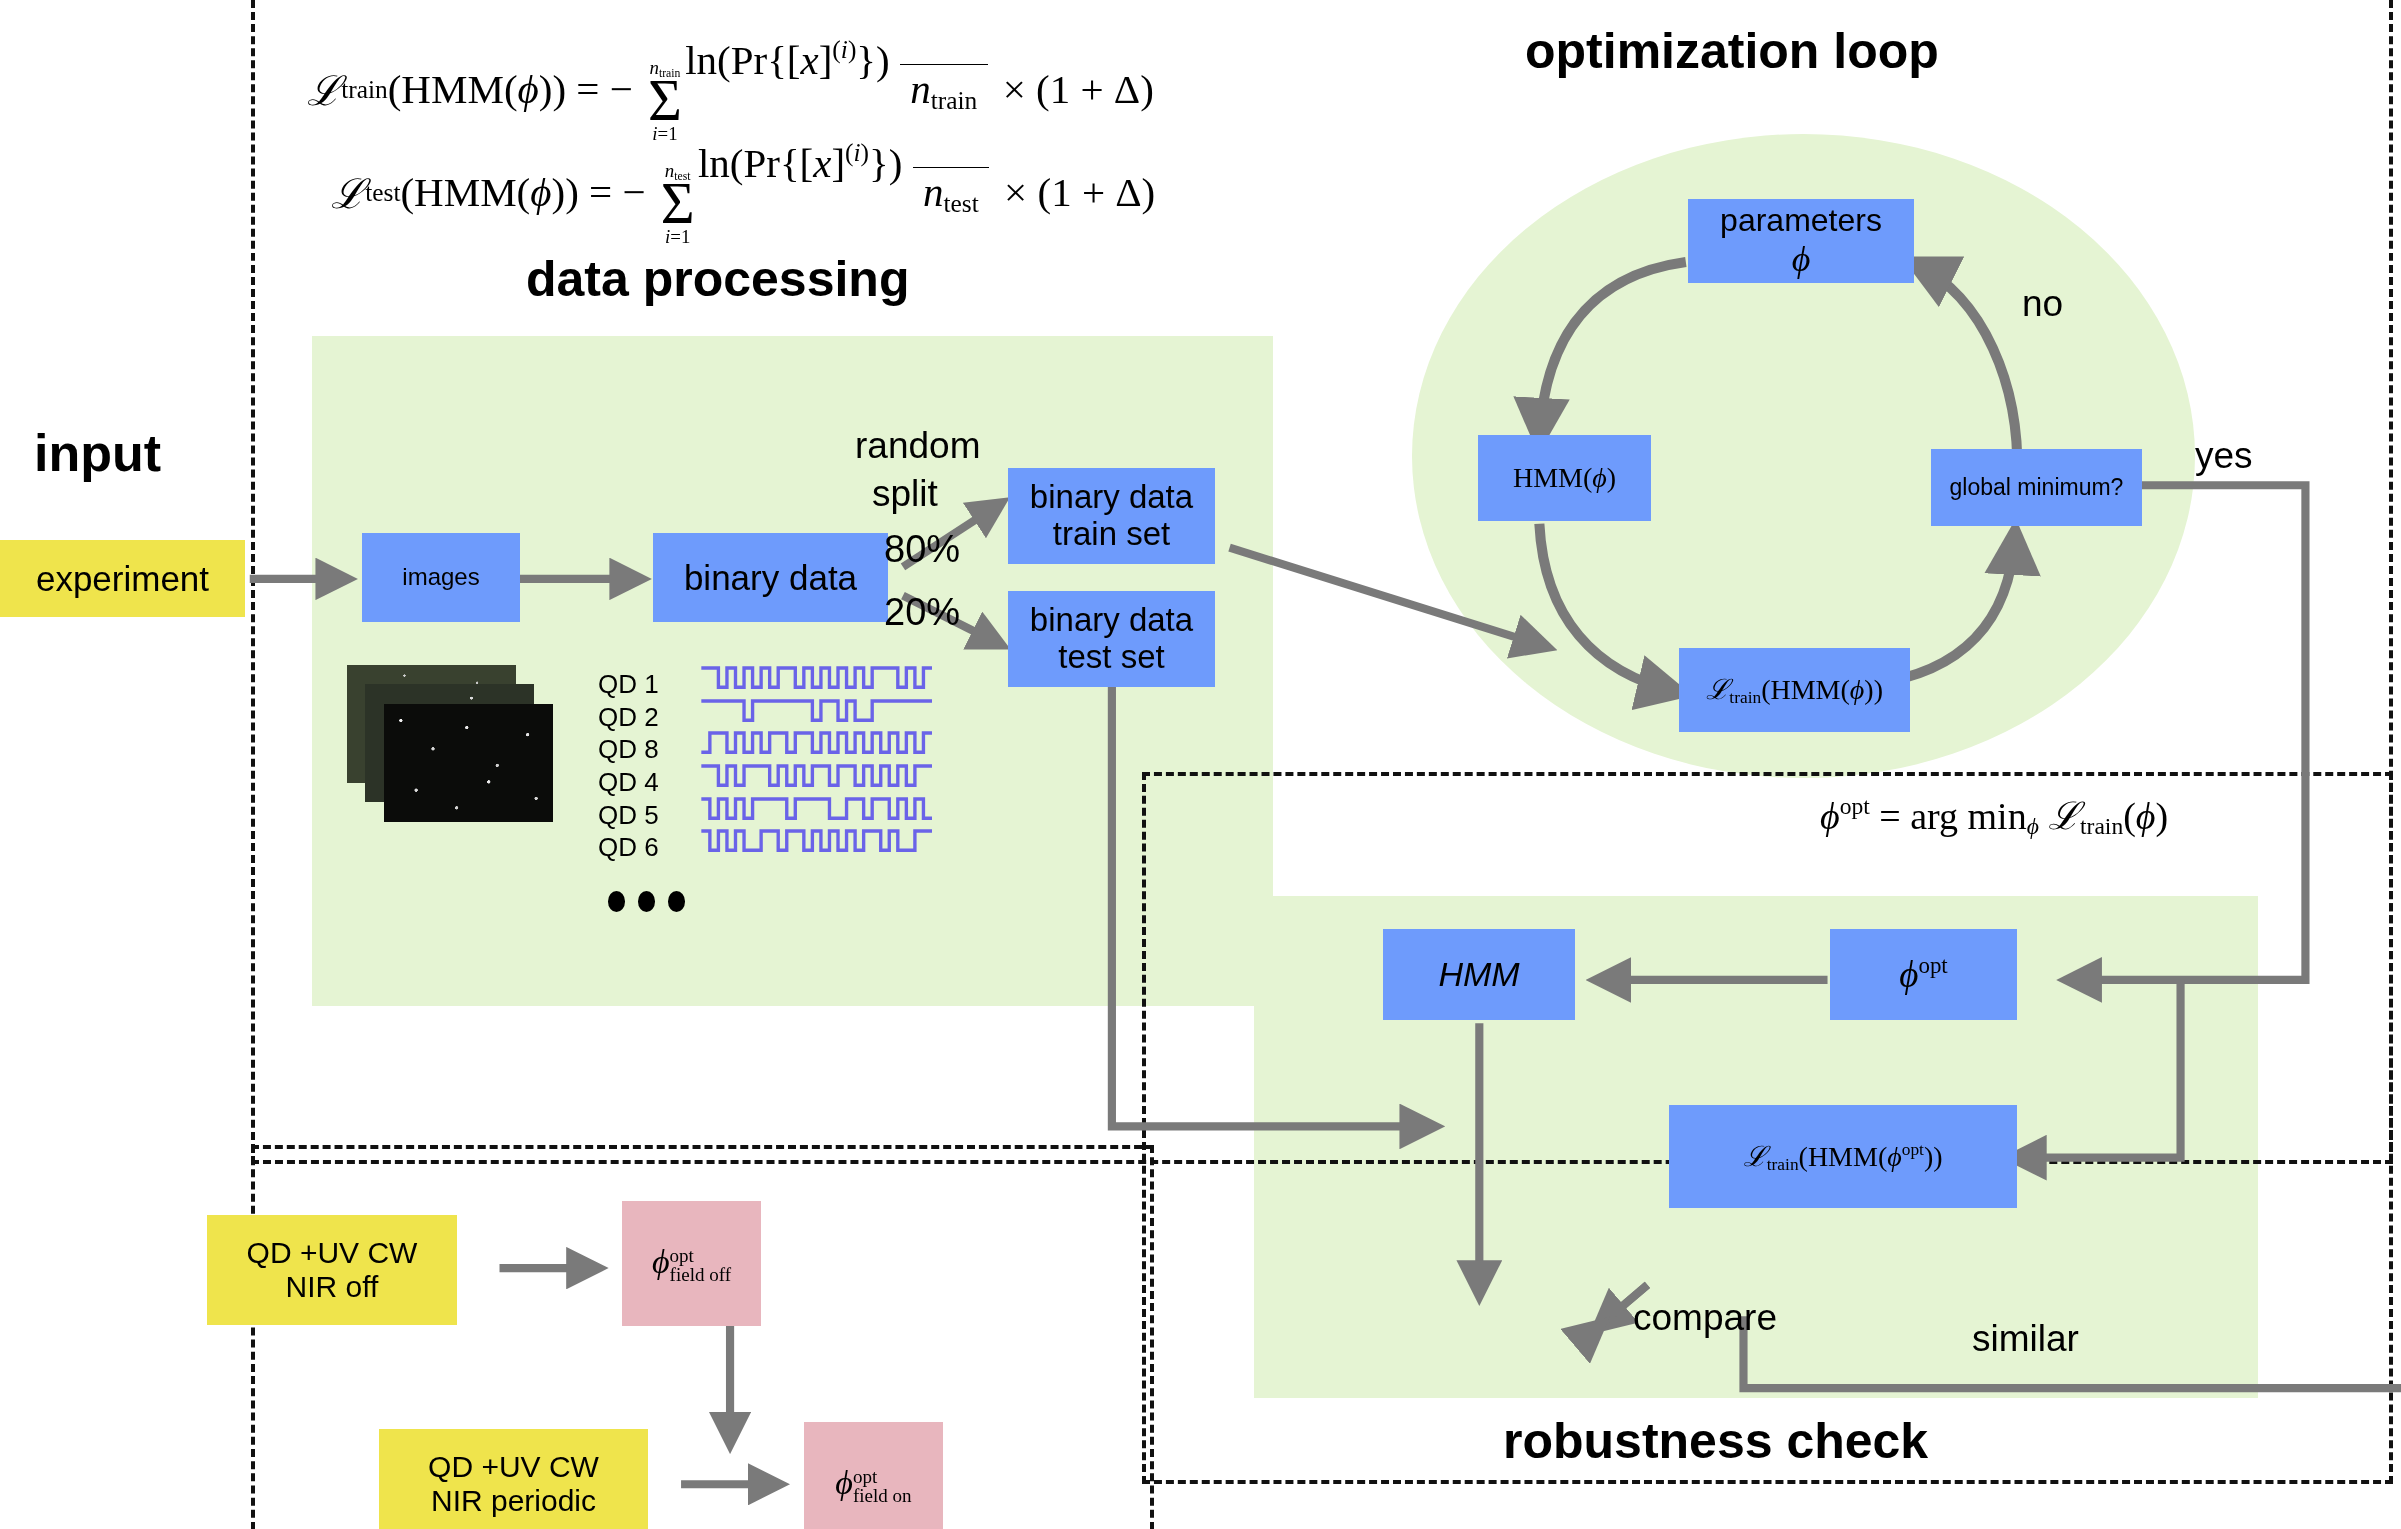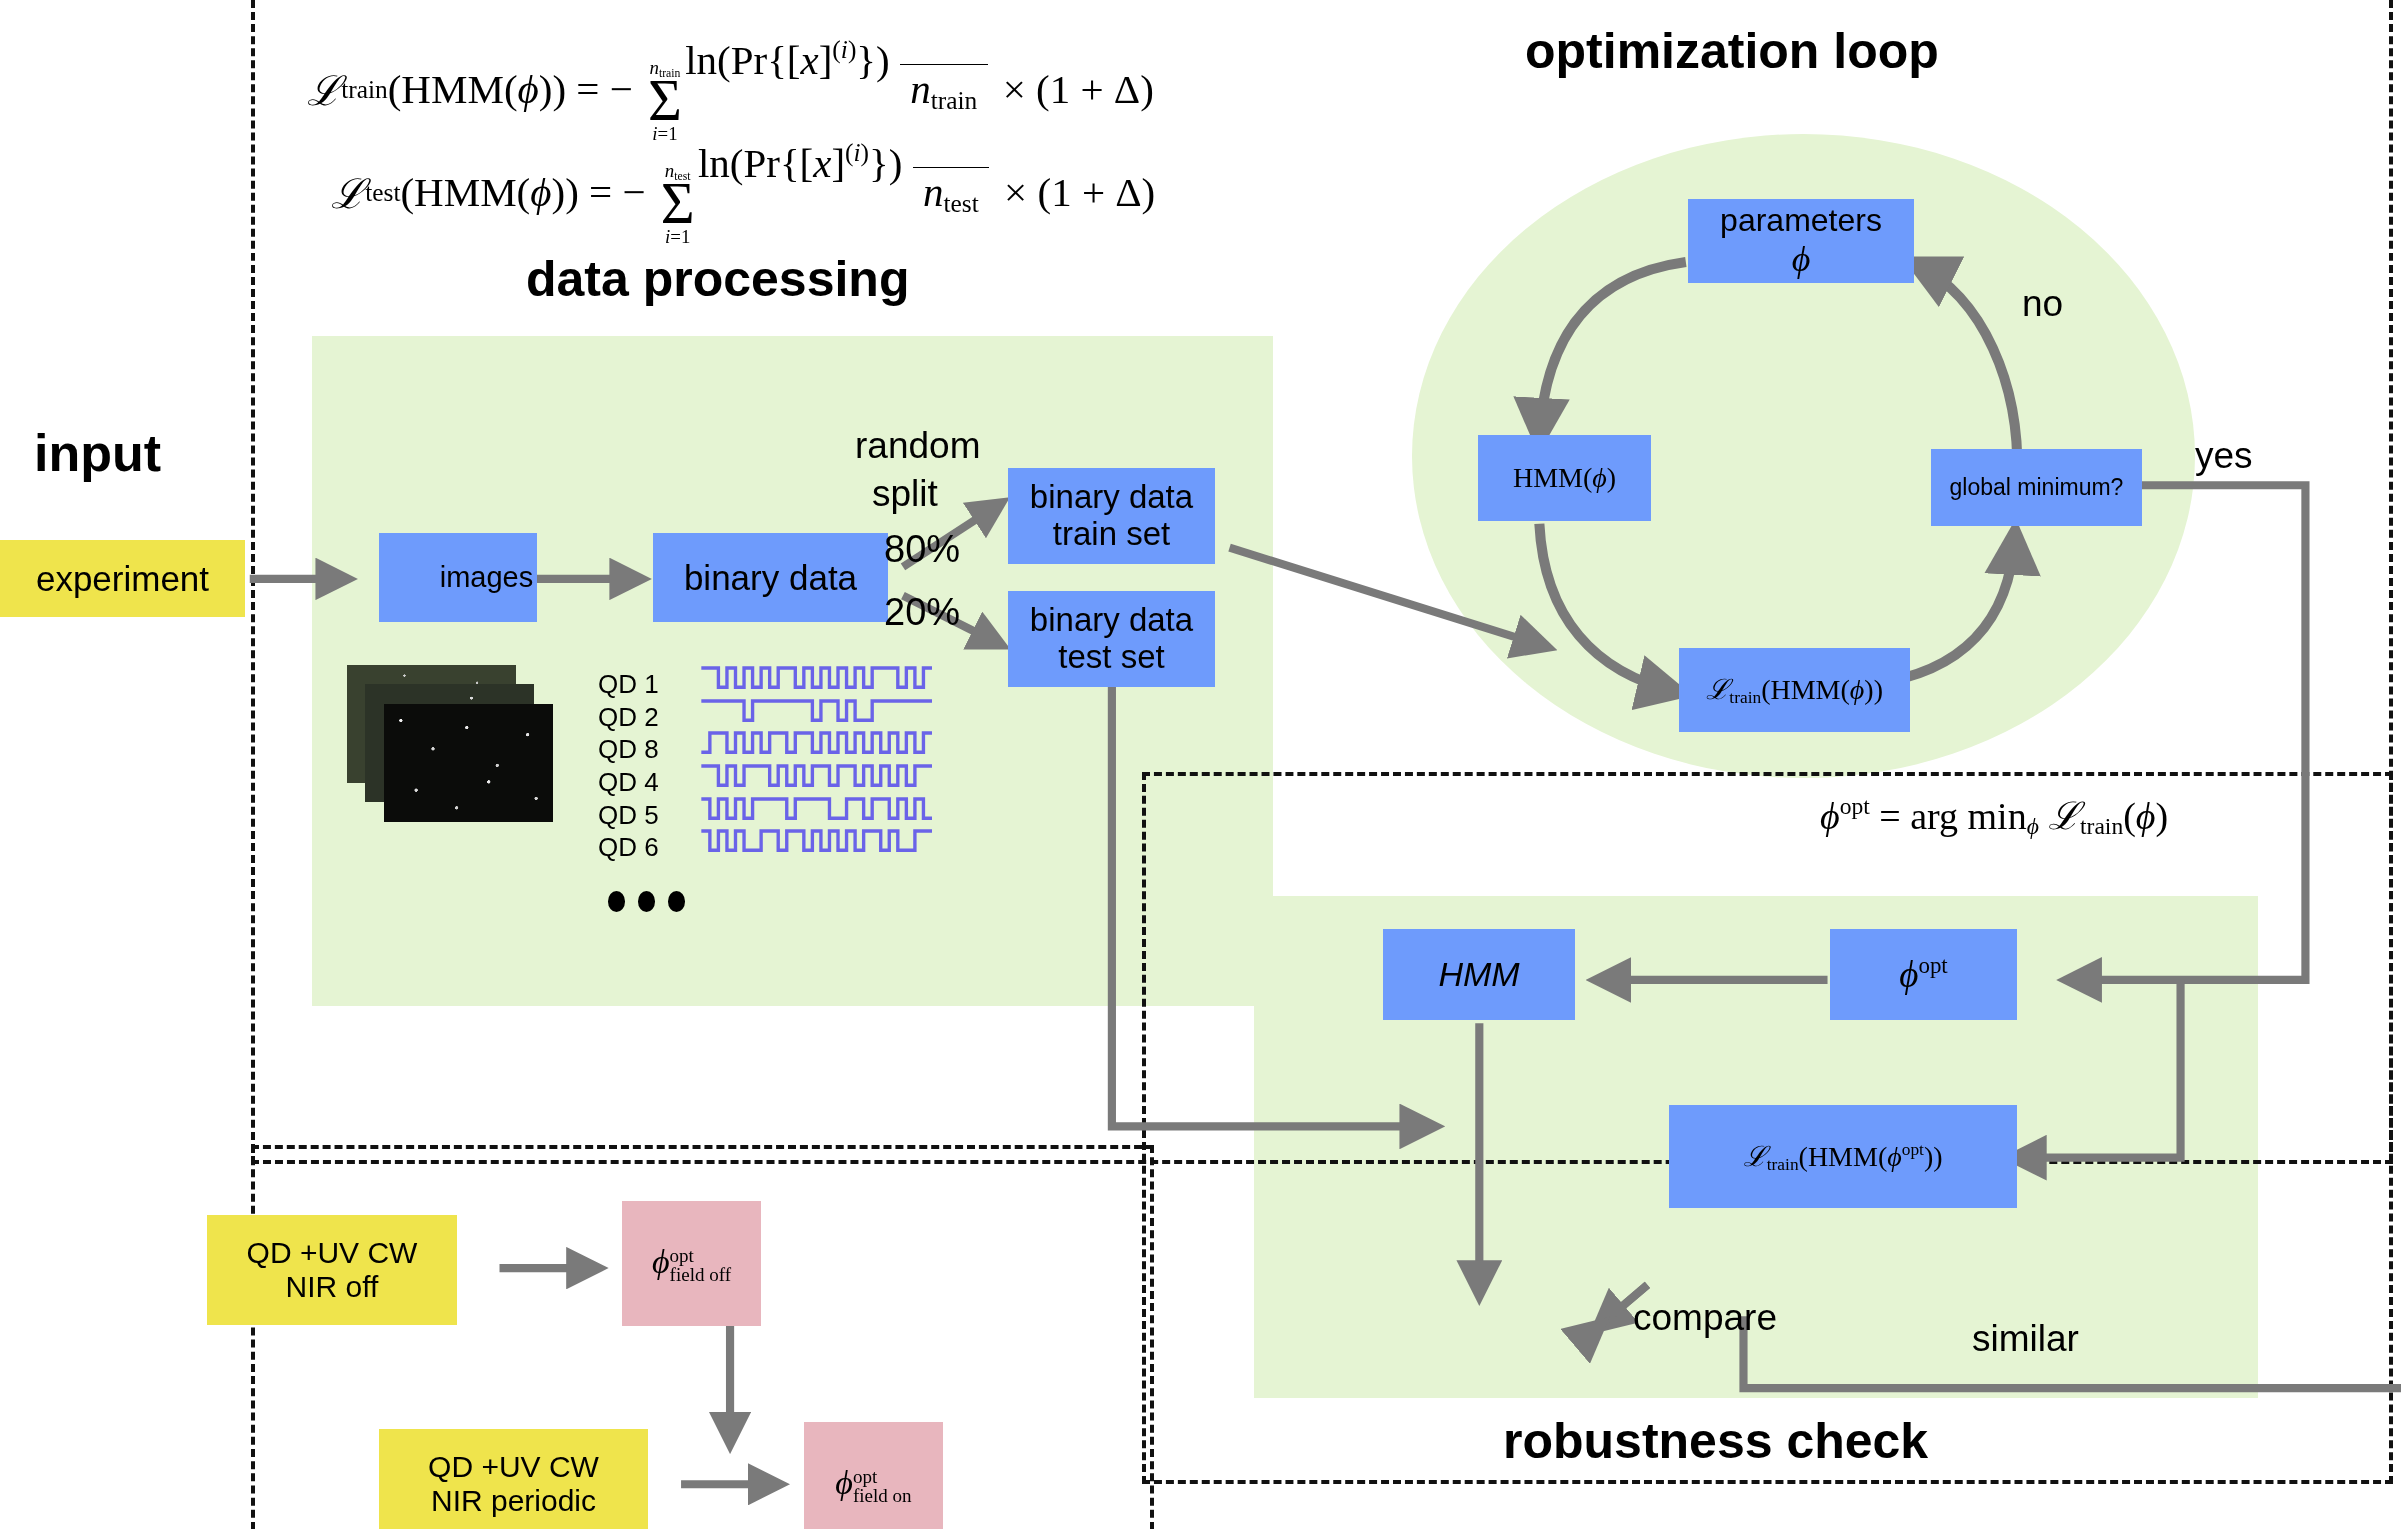--- a/index.html
+++ b/index.html
@@ -158,21 +158,21 @@
   <div class="big-title" style="left:526px;top:250px;font-size:50px;">data processing</div>
 
   <div class="big-title" style="left:1525px;top:21.6px;font-size:50px;">optimization loop</div>
 
   <div class="big-title" style="left:1503px;top:1412px;font-size:50px;">robustness check</div>
 
   <div class="node yellow" style="left:0px;top:540px;width:245px;height:77px;font-size:35px;">
     <span class="inner">experiment</span>
   </div>
 
-  <div class="node blue" style="left:379px;top:533px;width:158px;height:89px;font-size:29px;text-align:right;">
+  <div class="node blue" style="left:362px;top:533px;width:158px;height:89px;font-size:24px;">
     <span class="inner">images</span>
   </div>
 
   <div class="node blue" style="left:653px;top:533px;width:235px;height:89px;font-size:35px;">
     <span class="inner">binary data</span>
   </div>
 
   <div class="node blue" style="left:1008px;top:468px;width:207px;height:96px;font-size:33px;flex-direction:column;">
     <span>binary data</span>
     <span>train set</span>

